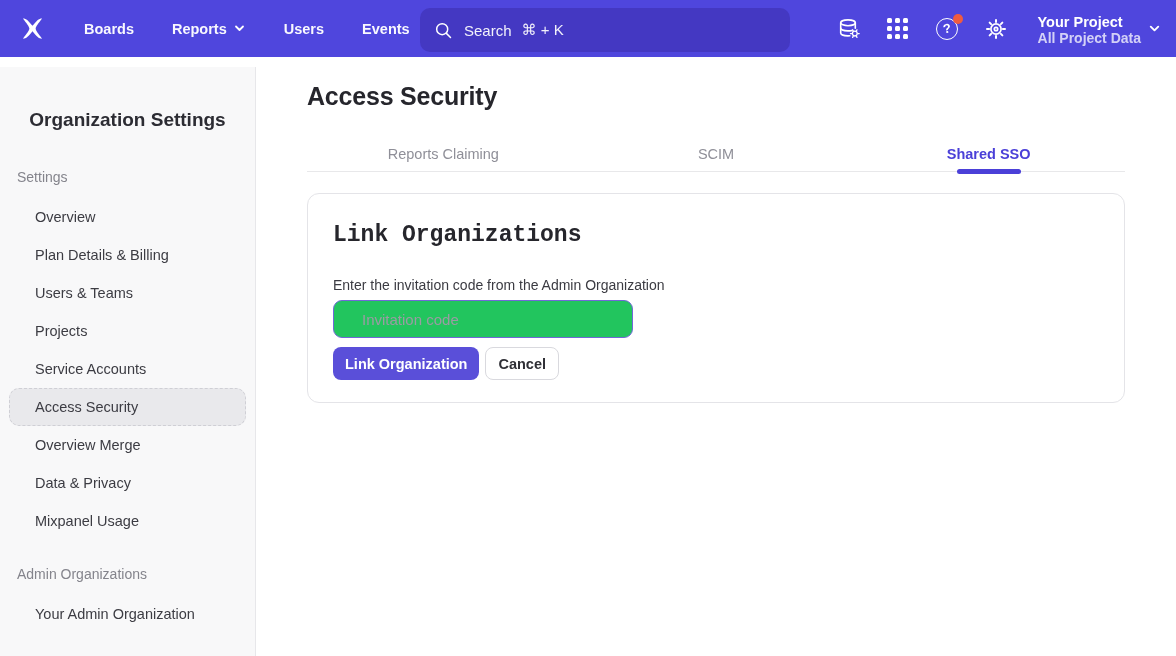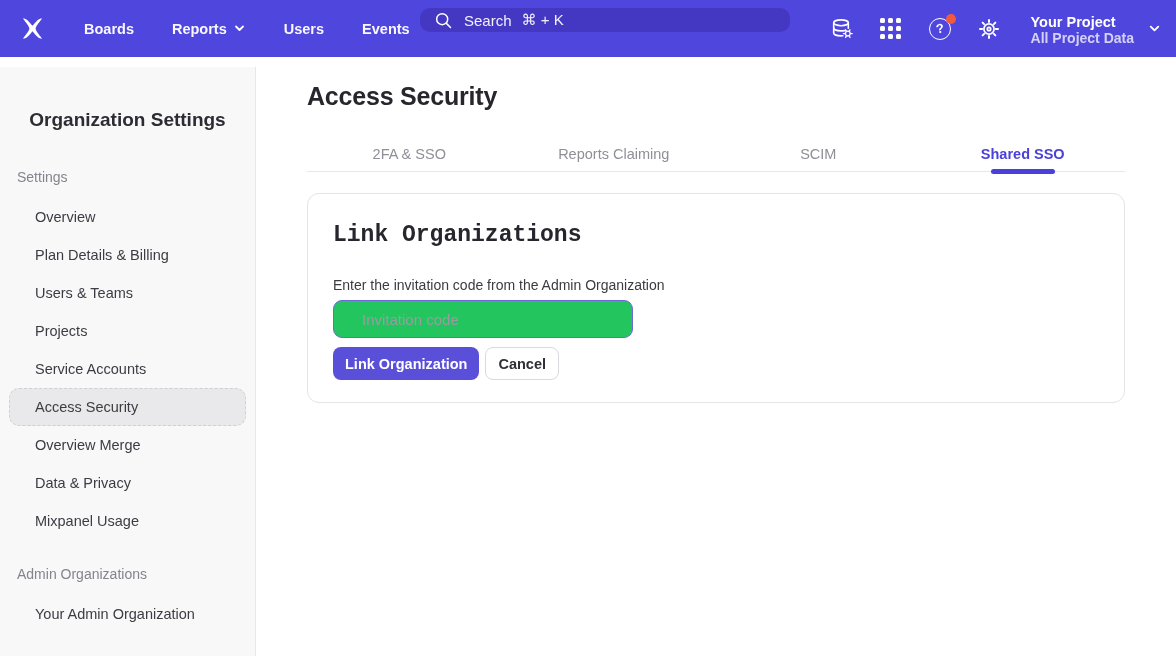--- a/index.html
+++ b/index.html
@@ -17,21 +17,21 @@
     display: flex; align-items: center;
     z-index: 5;
   }
   .logo { margin-left: 19px; width: 27px; height: 27px; flex: 0 0 auto; cursor: pointer; }
   .nav { display: flex; align-items: center; margin-left: 38px; gap: 38px; }
   .nav-item {
     color: rgba(255,255,255,0.96); font-size: 14.5px; font-weight: 600;
     display: flex; align-items: center; gap: 6px; cursor: pointer; white-space: nowrap;
   }
   .search {
-    position: absolute; left: 420px; top: 8px; width: 370px; height: 24px;
+    position: absolute; left: 420px; top: 8px; width: 370px; height: 44px;
     background: #4438c2; border-radius: 10px;
     display: flex; align-items: center;
     color: rgba(255,255,255,0.93); font-size: 15px; cursor: pointer;
   }
   .search-icon { margin: 0 10px 0 13px; display: flex; }
   .search-shortcut { margin-left: 10px; }
   .topbar-right {
     position: absolute; right: 14px; top: 0; height: 57px;
     display: flex; align-items: center; gap: 25px;
   }
@@ -41,21 +41,21 @@
   .help-circle {
     width: 22px; height: 22px; border: 1.7px solid #fff; border-radius: 50%;
     display: flex; align-items: center; justify-content: center;
     color: #fff; font-size: 13px; font-weight: 700;
   }
   .help-circle span { transform: rotate(-9deg); }
   .badge-dot {
     position: absolute; top: -3px; right: -4px; width: 10px; height: 10px;
     border-radius: 50%; background: #f05b3f;
   }
-  .project { display: flex; align-items: center; gap: 13px; margin-left: 5px; cursor: pointer; }
+  .project { display: flex; align-items: center; gap: 6px; margin-left: 5px; cursor: pointer; }
   .project-name { font-size: 14.5px; font-weight: 700; color: #fff; line-height: 18px; }
   .project-sub { font-size: 14px; font-weight: 700; color: rgba(255,255,255,0.75); line-height: 14px; }
 
   
   .sidebar {
     position: absolute; top: 67px; left: 0; bottom: 0; width: 256px;
     background: #f8f8f9; border-right: 1px solid #e7e7ea;
   }
   .sidebar-title {
     padding-top: 41px; text-align: center;
@@ -242,21 +242,20 @@
   <div class="side-list">
     <div class="side-item">Your Admin Organization</div>
   </div>
 </aside>
 
 <main class="main">
   <div class="main-inner">
     <h1 class="page-title">Access Security</h1>
 
     <div class="tabs">
-      <div class="tab">2FA &amp; SSO</div>
       <div class="tab">Reports Claiming</div>
       <div class="tab">SCIM</div>
       <div class="tab active">Shared SSO</div>
     </div>
 
     <section class="card">
       <h2 class="card-title">Link Organizations</h2>
       <p class="card-desc">Enter the invitation code from the Admin Organization</p>
       <input class="invite-input" type="text" placeholder="Invitation code" style="">
       <div class="btn-row">

